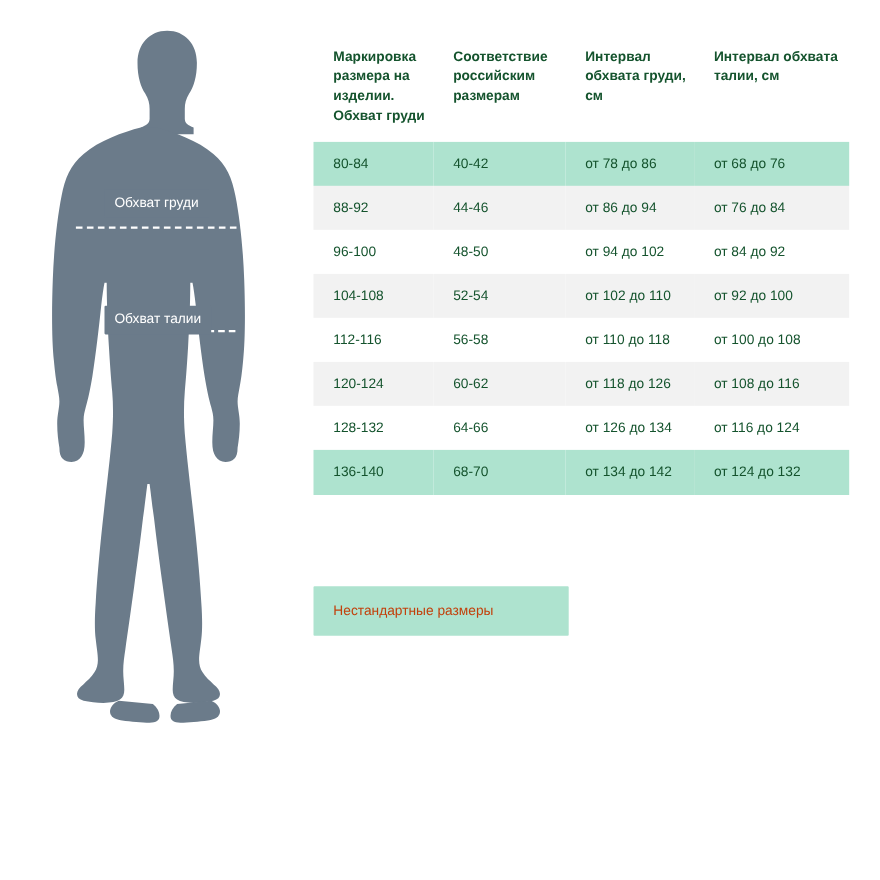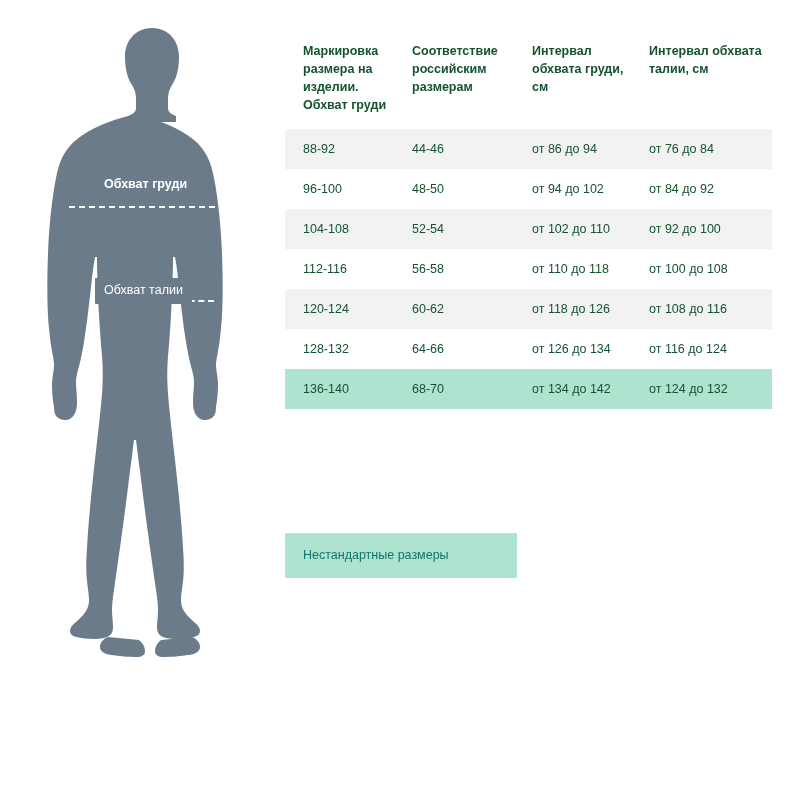--- a/index.html
+++ b/index.html
@@ -29,21 +29,21 @@
   .measure-label {
     position: absolute;
     background: #6b7b8a;
     color: #ffffff;
     font-size: 12.5px;
     line-height: 1;
     padding: 6px 9px 7px 9px;
     white-space: nowrap;
     border-radius: 1px;
   }
-  .measure-chest { left: 75px; top: 152px; font-weight: bold; }
+  .measure-chest { left: 75px; top: 152px; }
   .measure-waist { left: 75px; top: 258px; }
 
   .dash-line {
     position: absolute;
     height: 0;
     border-top: 2px dashed #ffffff;
   }
   .dash-chest { left: 49px; top: 186px; width: 166px; }
   .dash-waist { left: 72px; top: 280px; width: 122px; }
 
@@ -86,21 +86,21 @@
 
   td.cell, th.cell { }
 
   
   .nonstandard {
     position: absolute;
     left: 285px;
     top: 533px;
     width: 232px;
     background: #aee3cf;
-    color: #0f766e;
+    color: #c2410c;
     font-size: 12.5px;
     padding: 15px 0 16px 18px;
     box-sizing: border-box;
     border-radius: 1px;
   }
 </style>
 </head>
 <body>
 
 <div class="figure-wrap">
@@ -211,20 +211,26 @@
     </colgroup>
     <thead>
       <tr class="row-head">
         <th class="cell">Маркировка размера на изделии. Обхват груди</th>
         <th class="cell">Соответствие российским размерам</th>
         <th class="cell">Интервал обхвата груди, см</th>
         <th class="cell">Интервал обхвата талии, см</th>
       </tr>
     </thead>
     <tbody id="table-body">
+        <tr class="row-mint">
+          <td class="cell">80-84</td>
+          <td class="cell">40-42</td>
+          <td class="cell">от 78 до 86</td>
+          <td class="cell">от 68 до 76</td>
+        </tr>
         <tr class="row-alt">
           <td class="cell">88-92</td>
           <td class="cell">44-46</td>
           <td class="cell">от 86 до 94</td>
           <td class="cell">от 76 до 84</td>
         </tr>
         <tr class="row-plain">
           <td class="cell">96-100</td>
           <td class="cell">48-50</td>
           <td class="cell">от 94 до 102</td>

